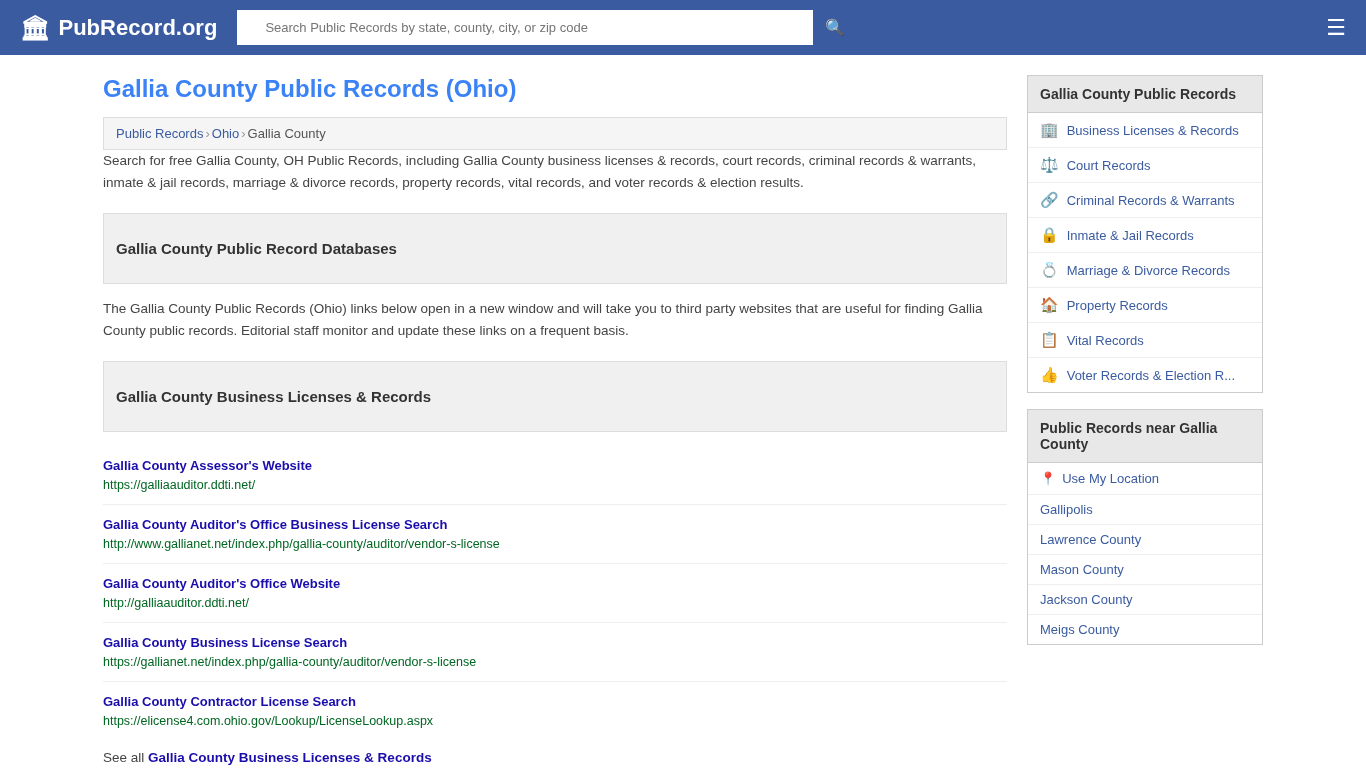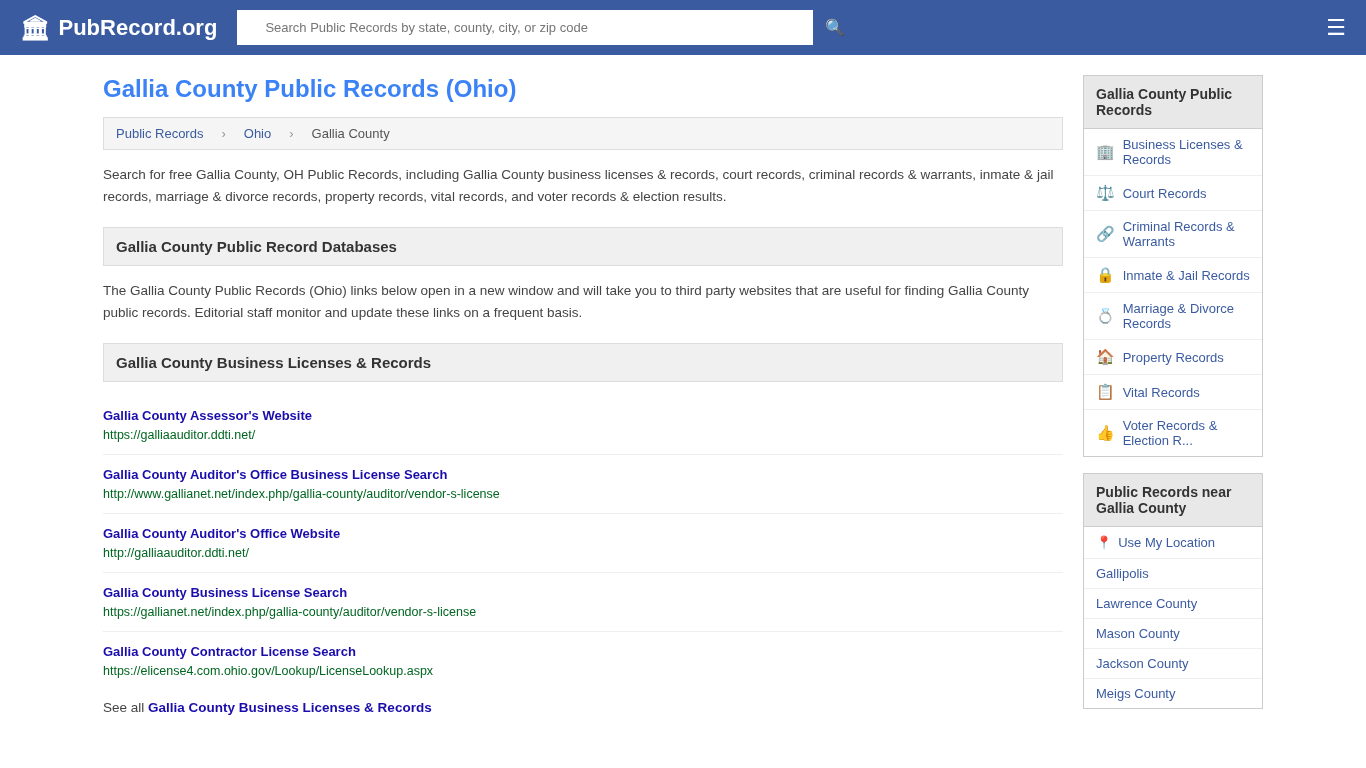--- a/index.html
+++ b/index.html
@@ -75,44 +75,43 @@
       margin-bottom: 14px;
     }
 
     
     #breadcrumb {
       background: #f5f5f5;
       border: 1px solid #ddd;
       padding: 8px 12px;
       font-size: 13px;
       color: #555;
-      margin-bottom: 14px;
-      display: flex;
-      align-items: center;
-      gap: 18px;
+      display: flex;
+      align-items: center;
+      gap: 2px;
     }
     #breadcrumb a {
       color: #3a5ba0;
       text-decoration: none;
     }
     .breadcrumb-sep { color: #999; }
 
     
     #description {
       font-size: 13.5px;
       color: #444;
       line-height: 1.6;
       margin-bottom: 20px;
     }
 
     
     .section-header {
       background: #f0f0f0;
       border: 1px solid #ddd;
-      padding: 10px 12px;
+      padding: 26px 12px;
       font-size: 15px;
       font-weight: bold;
       color: #333;
       margin-bottom: 14px;
     }
 
     
     #db-description {
       font-size: 13.5px;
       color: #444;
@@ -147,21 +146,21 @@
       margin-top: 10px;
     }
     .see-all a {
       color: #1a0dab;
       font-weight: bold;
       text-decoration: none;
     }
 
     
     #sidebar {
-      width: 180px;
+      width: 236px;
       flex-shrink: 0;
     }
 
     .sidebar-section-header {
       background: #e8e8e8;
       border: 1px solid #ccc;
       padding: 10px 12px;
       font-size: 14px;
       font-weight: bold;
       color: #333;

